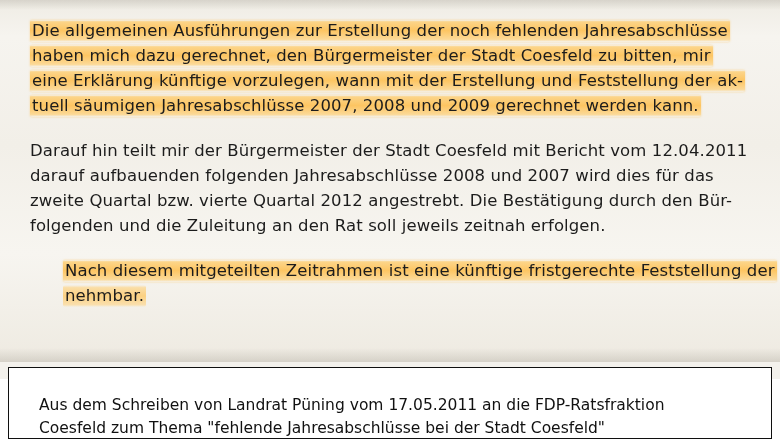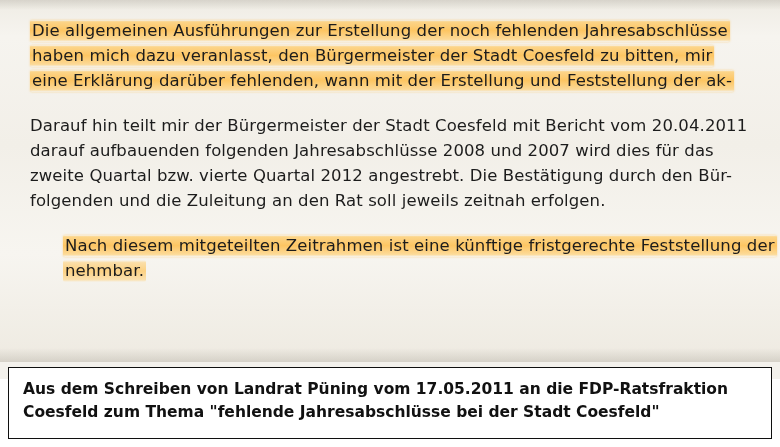--- a/index.html
+++ b/index.html
@@ -89,40 +89,40 @@
     height: 72px;
     border: 1.6px solid #101010;
     background: #ffffff;
     box-sizing: border-box;
     padding: 10px 14px;
   }
   .caption-text {
     color: #111111;
     font-size: 15.5px;
     line-height: 23px;
-    margin: 0;
-    font-weight: bold;
+    margin: 16px;
   }
   .caption-text .cline { display: block; }
 </style>
 </head>
 <body>
 
 <div class="page">
 
   <div class="scan">
 
     <p class="para">
       <span class="line"><span class="hl">Die allgemeinen Ausführungen zur Erstellung der noch fehlenden Jahresabschlüsse</span></span>
-      <span class="line"><span class="hl">haben mich dazu veranlasst, den Bürgermeister der Stadt Coesfeld zu bitten, mir</span></span>
-      <span class="line"><span class="hl">eine Erklärung darüber fehlenden, wann mit der Erstellung und Feststellung der ak-</span></span>
+      <span class="line"><span class="hl">haben mich dazu gerechnet, den Bürgermeister der Stadt Coesfeld zu bitten, mir</span></span>
+      <span class="line"><span class="hl">eine Erklärung künftige vorzulegen, wann mit der Erstellung und Feststellung der ak-</span></span>
+      <span class="line"><span class="hl">tuell säumigen Jahresabschlüsse 2007, 2008 und 2009 gerechnet werden kann.</span></span>
     </p>
 
     <p class="para">
-      <span class="line">Darauf hin teilt mir der Bürgermeister der Stadt Coesfeld mit Bericht vom 20.04.2011</span>
+      <span class="line">Darauf hin teilt mir der Bürgermeister der Stadt Coesfeld mit Bericht vom 12.04.2011</span>
       <span class="line">darauf aufbauenden folgenden Jahresabschlüsse 2008 und 2007 wird dies für das</span>
       <span class="line">zweite Quartal bzw. vierte Quartal 2012 angestrebt. Die Bestätigung durch den Bür-</span>
       <span class="line">folgenden und die Zuleitung an den Rat soll jeweils zeitnah erfolgen.</span>
     </p>
 
     <p class="para last-block">
       <span class="line"><span class="hl">Nach diesem mitgeteilten Zeitrahmen ist eine künftige fristgerechte Feststellung der</span></span>
       <span class="line"><span class="hl-soft">nehmbar.</span></span>
     </p>
 

